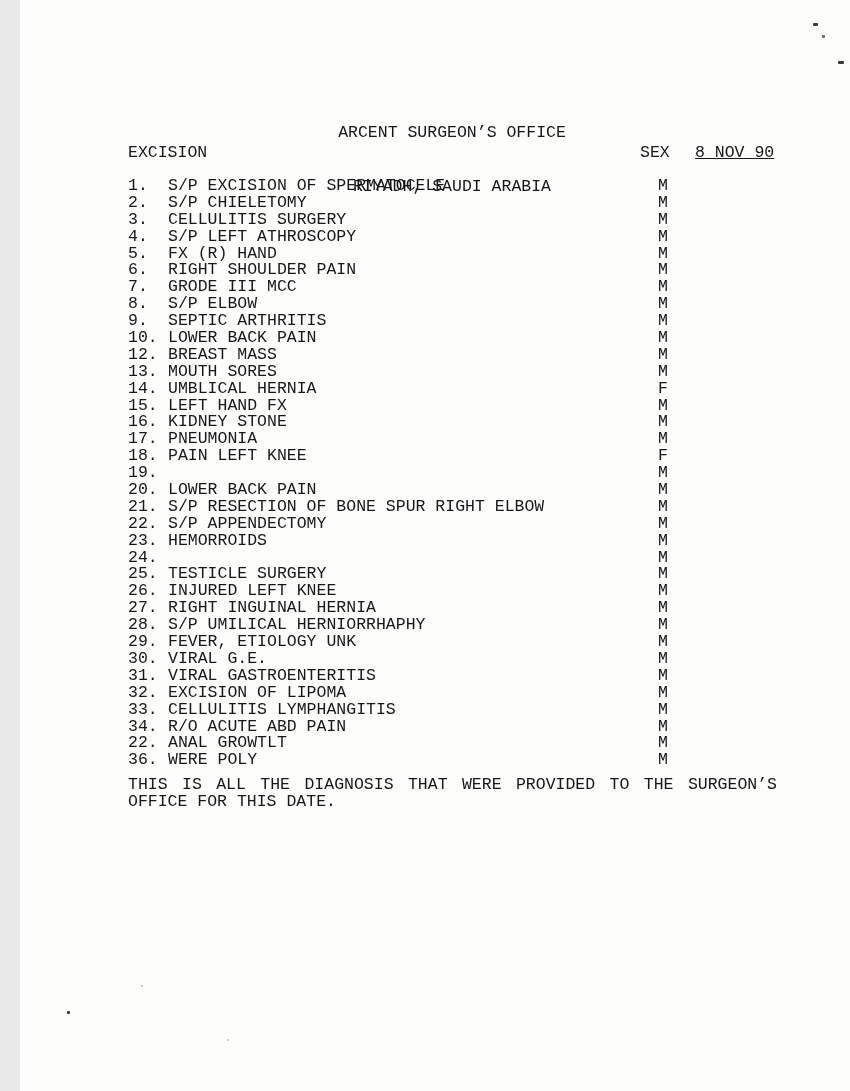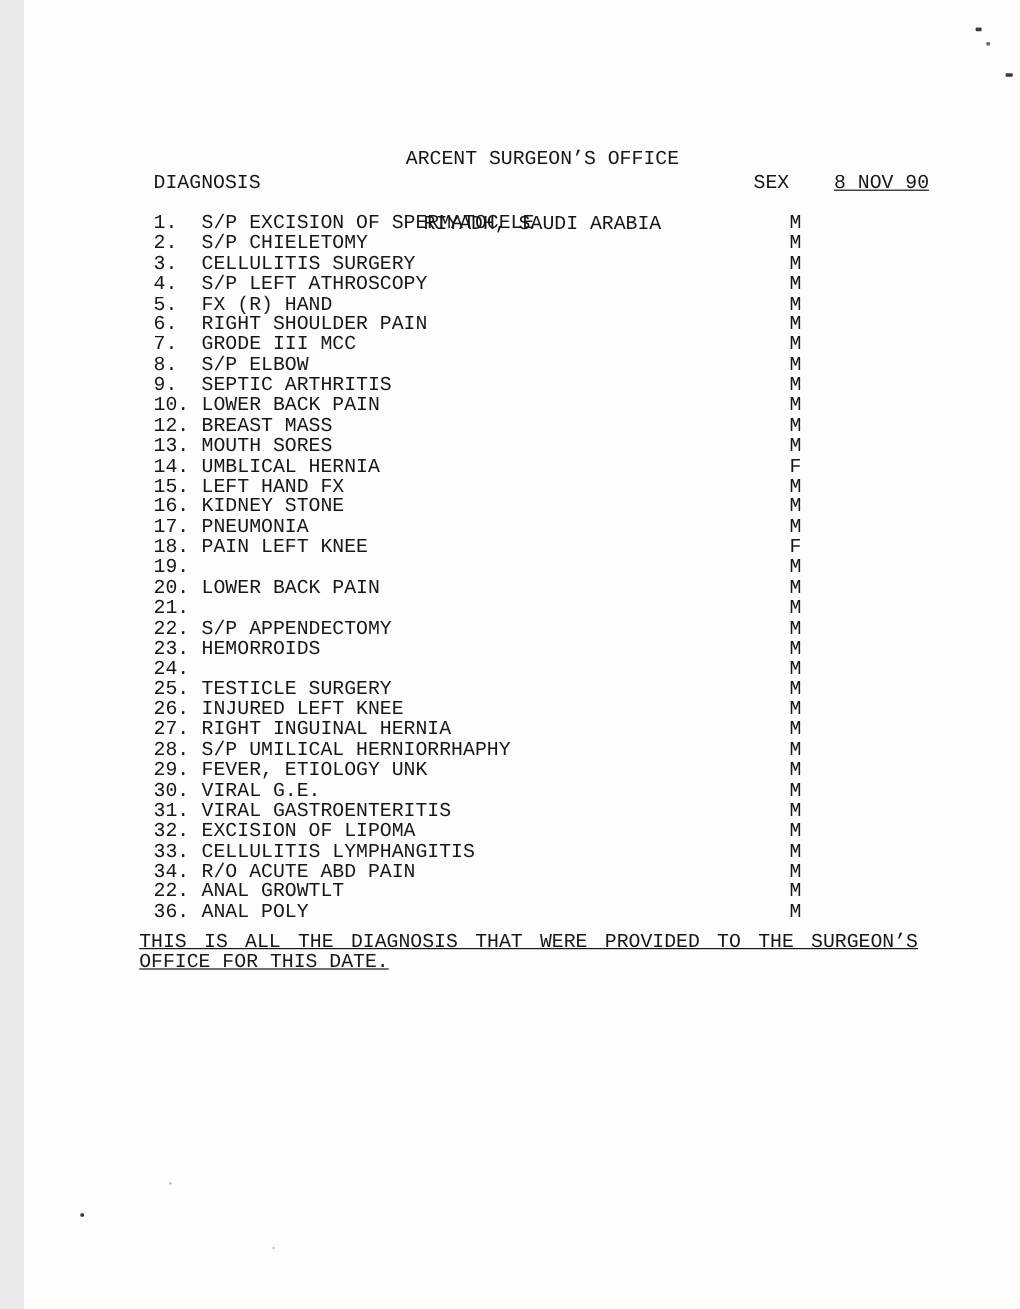--- a/index.html
+++ b/index.html
@@ -28,43 +28,42 @@
 
   
   .col-header {
     position: absolute;
     top: 143px;
     left: 108px;
     width: 710px;
     height: 17px;
   }
   .col-header .diag-h { position: absolute; left: 0; }
-  .col-header .sex-h  { position: absolute; left: 500px; }
+  .col-header .sex-h  { position: absolute; left: 512px; }
   .col-header .date-h { position: absolute; left: 567px; white-space: pre; text-decoration: underline; }
 
   
   .list {
     position: absolute;
     top: 176px;
     left: 108px;
     width: 710px;
   }
   .row { position: relative; height: 16.9px; }
   .row .num   { position: absolute; left: 0; }
   .row .label { position: absolute; left: 40px; white-space: pre; }
   .row .sex   { position: absolute; left: 530px; }
 
   
   .footer {
     position: absolute;
     top: 776px;
-    left: 96px;
+    left: 108px;
     width: 658px;
     line-height: 17.4px;
-    text-decoration: underline;
   }
   .footer .l1 { word-spacing: 4.5px; white-space: nowrap; }
 
   
   .edge-strip {
     position: absolute;
     top: 0;
     left: 842px;
     width: 8px;
     height: 677px;
@@ -102,21 +101,21 @@
 <body>
 
 <div class="page">
 
   <div class="title-block">
     <div>ARCENT SURGEON’S OFFICE</div>
     <div>RIYADH, SAUDI ARABIA</div>
   </div>
 
   <div class="col-header">
-    <span class="diag-h">DIAGNOSIS</span>
+    <span class="diag-h">EXCISION</span>
     <span class="sex-h">SEX</span>
     <span class="date-h">8 NOV 90</span>
   </div>
 
   <div class="list" id="diagnosis-list">
     <div class="row">
       <span class="num">1.</span>
       <span class="label">S/P EXCISION OF SPERMATOCELE</span>
       <span class="sex">M</span>
     </div>
@@ -223,20 +222,21 @@
     </div>
 
     <div class="row">
       <span class="num">20.</span>
       <span class="label">LOWER BACK PAIN</span>
       <span class="sex">M</span>
     </div>
 
     <div class="row">
       <span class="num">21.</span>
+      <span class="label">S/P RESECTION OF BONE SPUR RIGHT ELBOW</span>
       <span class="sex">M</span>
     </div>
 
     <div class="row">
       <span class="num">22.</span>
       <span class="label">S/P APPENDECTOMY</span>
       <span class="sex">M</span>
     </div>
 
     <div class="row">
@@ -311,21 +311,21 @@
     </div>
 
     <div class="row">
       <span class="num">22.</span>
       <span class="label">ANAL GROWTLT</span>
       <span class="sex">M</span>
     </div>
 
     <div class="row">
       <span class="num">36.</span>
-      <span class="label">ANAL POLY</span>
+      <span class="label">WERE POLY</span>
       <span class="sex">M</span>
     </div>
   </div>
 
   <div class="footer">
     <div class="l1">THIS IS ALL THE DIAGNOSIS THAT WERE PROVIDED TO THE SURGEON’S</div>
     <div class="l2">OFFICE FOR THIS DATE.</div>
   </div>
 
   <div class="edge-strip">

